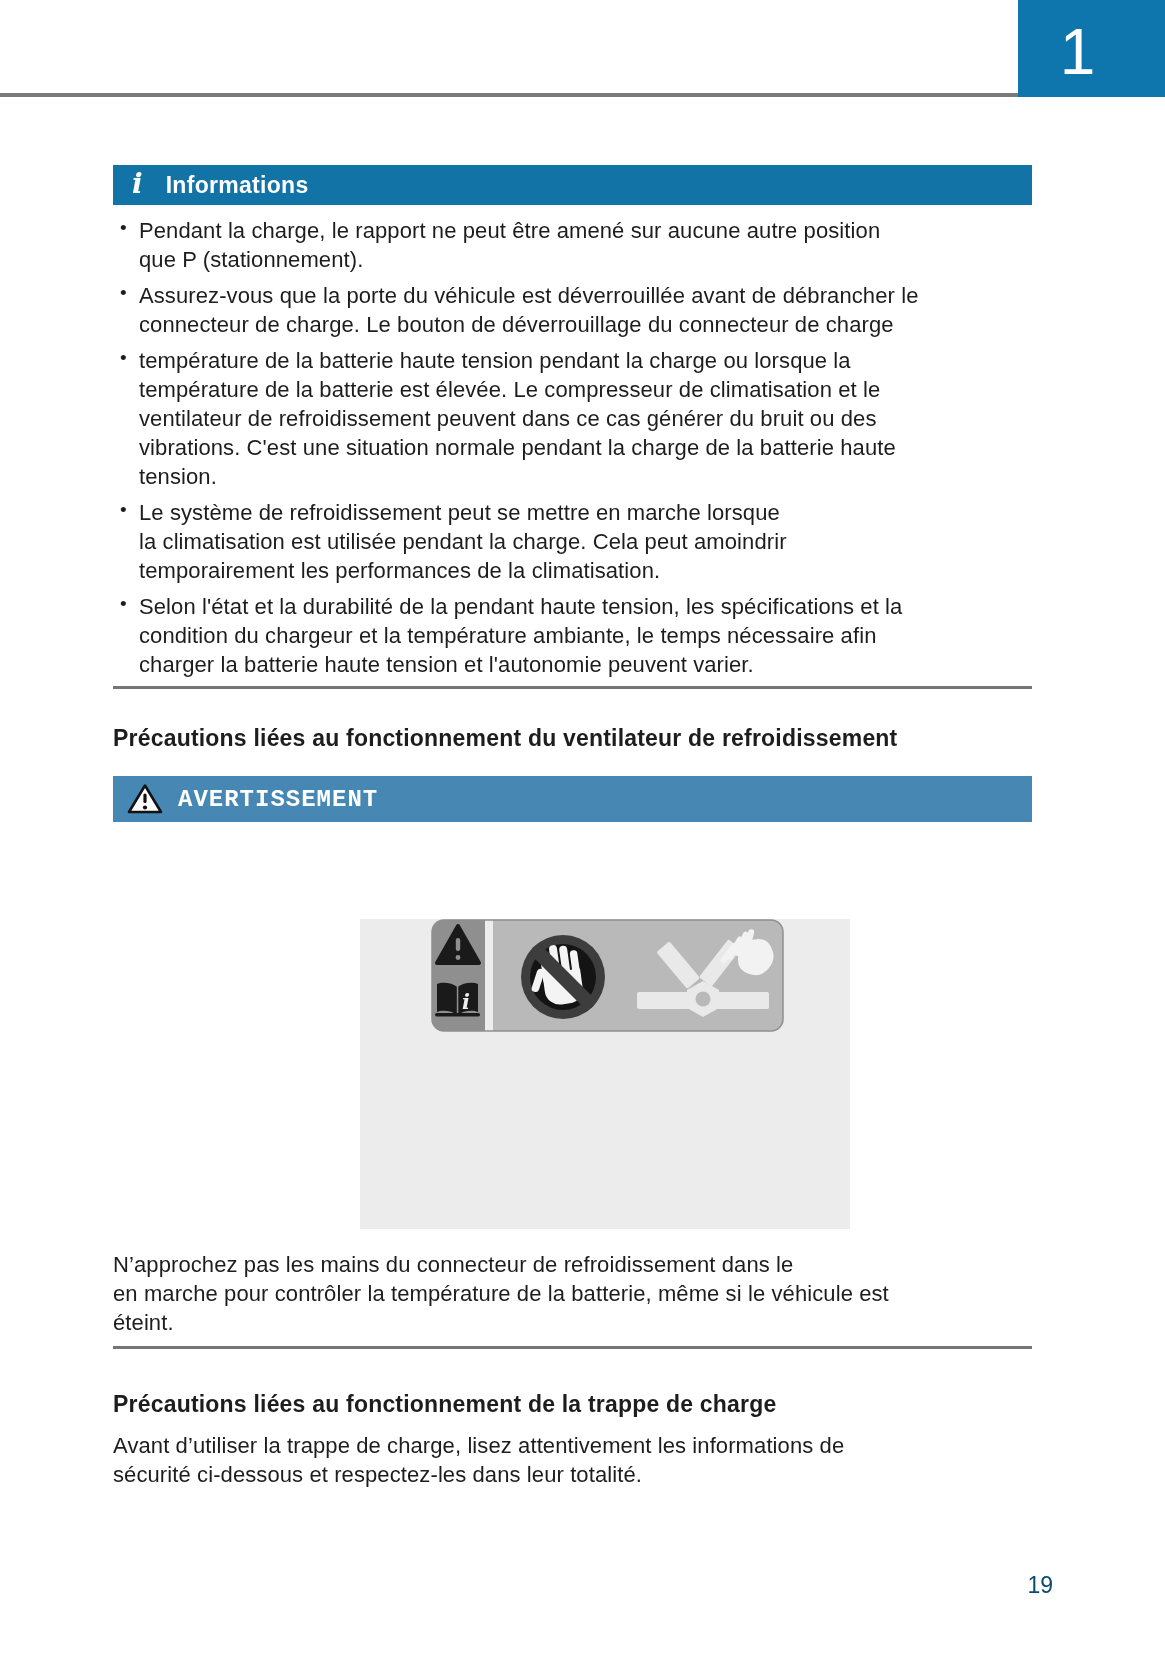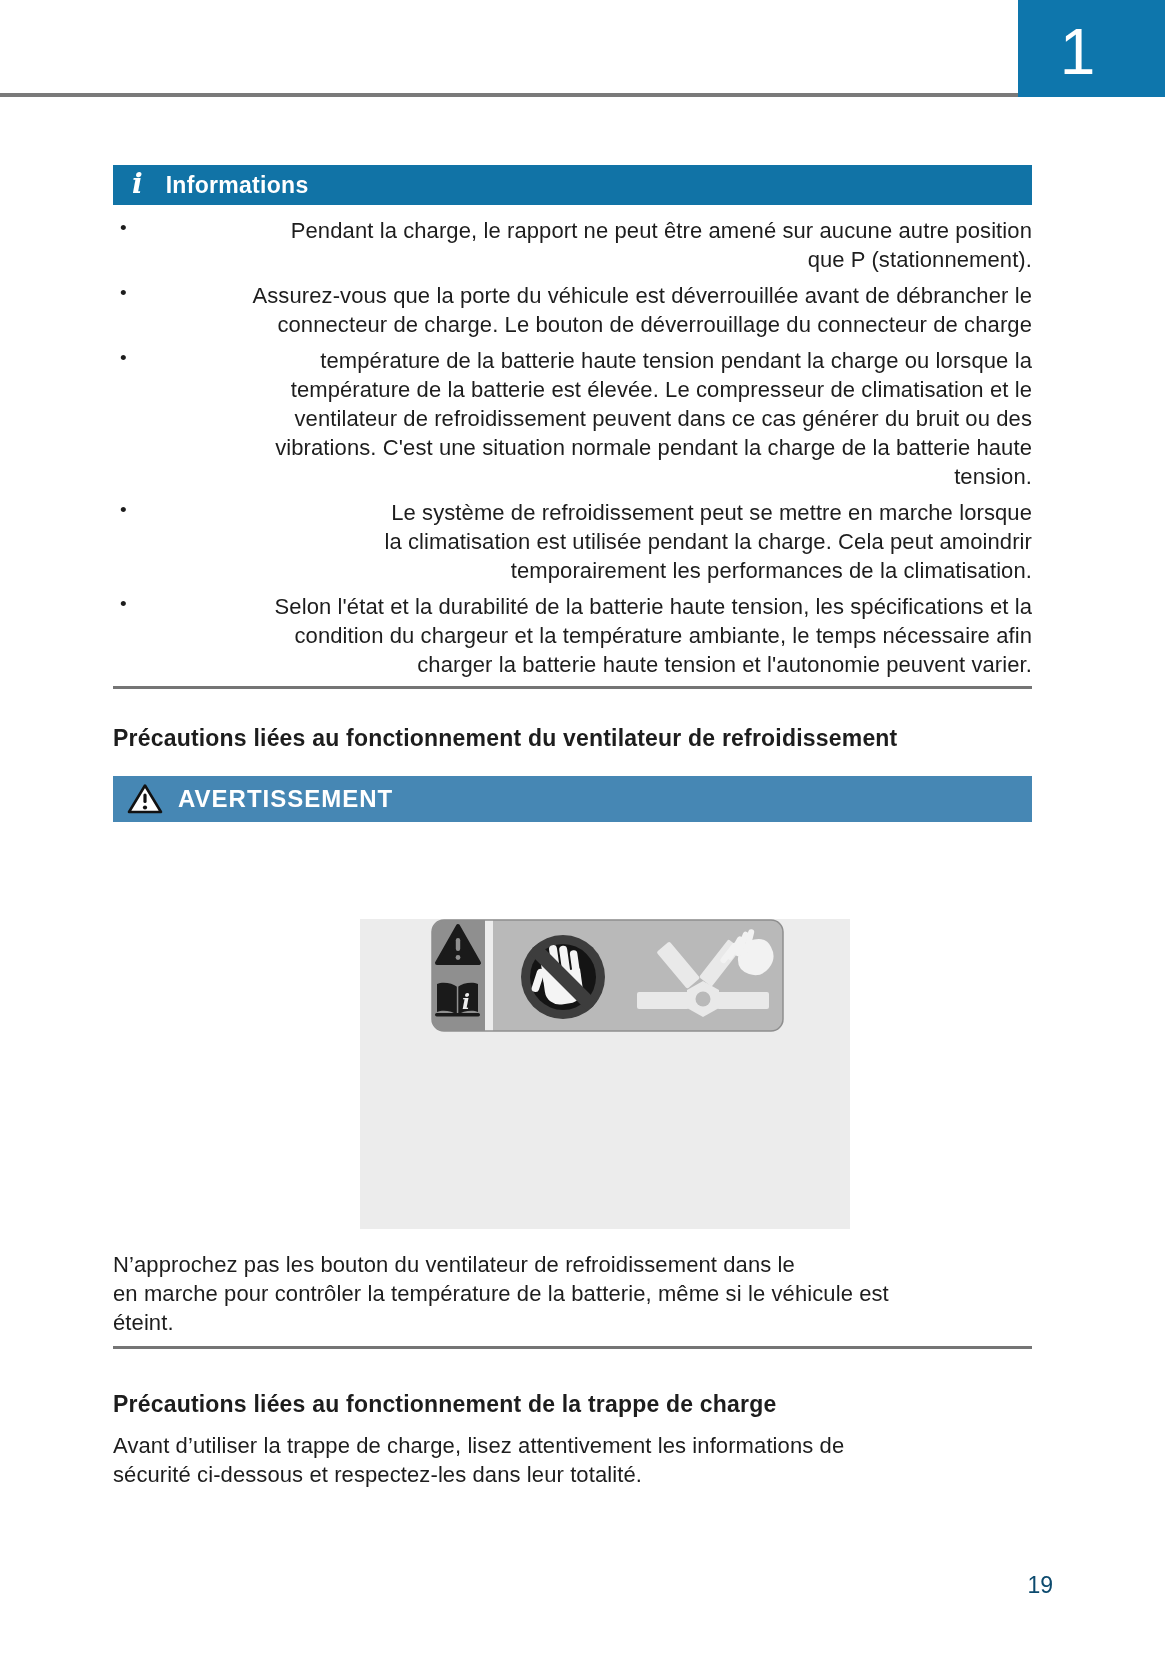--- a/index.html
+++ b/index.html
@@ -19,24 +19,24 @@
   .content{position:absolute;left:113px;top:97px;width:919px;}
   .banner{display:flex;align-items:center;}
   .info-banner{margin-top:68px;height:40px;background:#1173a6;}
   .info-i{
     font-family:"DejaVu Serif",serif;font-style:italic;font-weight:bold;
     color:#ffffff;font-size:28px;line-height:1;margin:0 0 2px 19px;
   }
   .banner-label{color:#ffffff;font-weight:bold;font-size:23px;margin-left:23px;letter-spacing:.3px;}
   .warn-banner{margin-top:23px;height:46px;background:#4687b4;}
   .warn-banner svg{margin-left:14px;flex:0 0 auto;}
-  .warn-label{font-size:24px;margin-left:15px;letter-spacing:1px;}
+  .warn-label{font-size:24px;margin-left:15px;letter-spacing:1px;font-family:Liberation Mono, monospace;}
   
   .bullets{list-style:none;margin:11px 0 0 0;padding:0;}
-  .bullets li{position:relative;padding-left:26px;margin-bottom:7px;text-align:right;}
+  .bullets li{position:relative;padding-left:26px;margin-bottom:7px;}
   .bullets li::before{content:"•";position:absolute;left:7px;top:1px;font-size:19px;color:#1d1d1d;}
   .ln{display:block;font-size:22px;line-height:29px;letter-spacing:.1px;white-space:nowrap;}
   
   .divider{border:none;border-top:3px solid #757575;margin:0;}
   .hr1{margin-top:4px;}
   .hr2{margin-top:9px;}
   .sec-heading{font-size:23px;font-weight:bold;line-height:29px;margin:0;letter-spacing:.2px;}
   .h1{margin-top:35px;}
   .h2{margin-top:41px;}
   .body-lines{margin:0;}
@@ -80,21 +80,21 @@
           <span class="ln">ventilateur de refroidissement peuvent dans ce cas générer du bruit ou des</span>
           <span class="ln">vibrations. C'est une situation normale pendant la charge de la batterie haute</span>
           <span class="ln">tension.</span>
         </li>
         <li>
           <span class="ln">Le système de refroidissement peut se mettre en marche lorsque</span>
           <span class="ln">la climatisation est utilisée pendant la charge. Cela peut amoindrir</span>
           <span class="ln">temporairement les performances de la climatisation.</span>
         </li>
         <li>
-          <span class="ln">Selon l'état et la durabilité de la batterie haute tension, les spécifications et la</span>
+          <span class="ln">Selon l'état et la durabilité de la pendant haute tension, les spécifications et la</span>
           <span class="ln">condition du chargeur et la température ambiante, le temps nécessaire afin</span>
           <span class="ln">charger la batterie haute tension et l'autonomie peuvent varier.</span>
         </li>
       </ul>
     </section>
 
     <hr class="divider hr1">
 
     <section>
       <h2 class="sec-heading h1">Précautions liées au fonctionnement du ventilateur de refroidissement</h2>
@@ -164,21 +164,21 @@
               <rect x="308" y="12" width="6" height="26" rx="3" transform="rotate(22 311 25)"></rect>
               <rect x="315" y="10" width="6" height="24" rx="3" transform="rotate(14 318 22)"></rect>
             </g>
           </g>
 
           <rect x="1" y="1" width="351" height="111" rx="12" fill="none" stroke="#8e8e8e" stroke-width="1.5"></rect>
         </svg>
       </figure>
 
       <p class="body-lines caption">
-        <span class="ln">N’approchez pas les bouton du ventilateur de refroidissement dans le</span>
+        <span class="ln">N’approchez pas les mains du connecteur de refroidissement dans le</span>
         <span class="ln">en marche pour contrôler la température de la batterie, même si le véhicule est</span>
         <span class="ln">éteint.</span>
       </p>
     </section>
 
     <hr class="divider hr2">
 
     <section>
       <h2 class="sec-heading h2">Précautions liées au fonctionnement de la trappe de charge</h2>
       <p class="body-lines p2">

